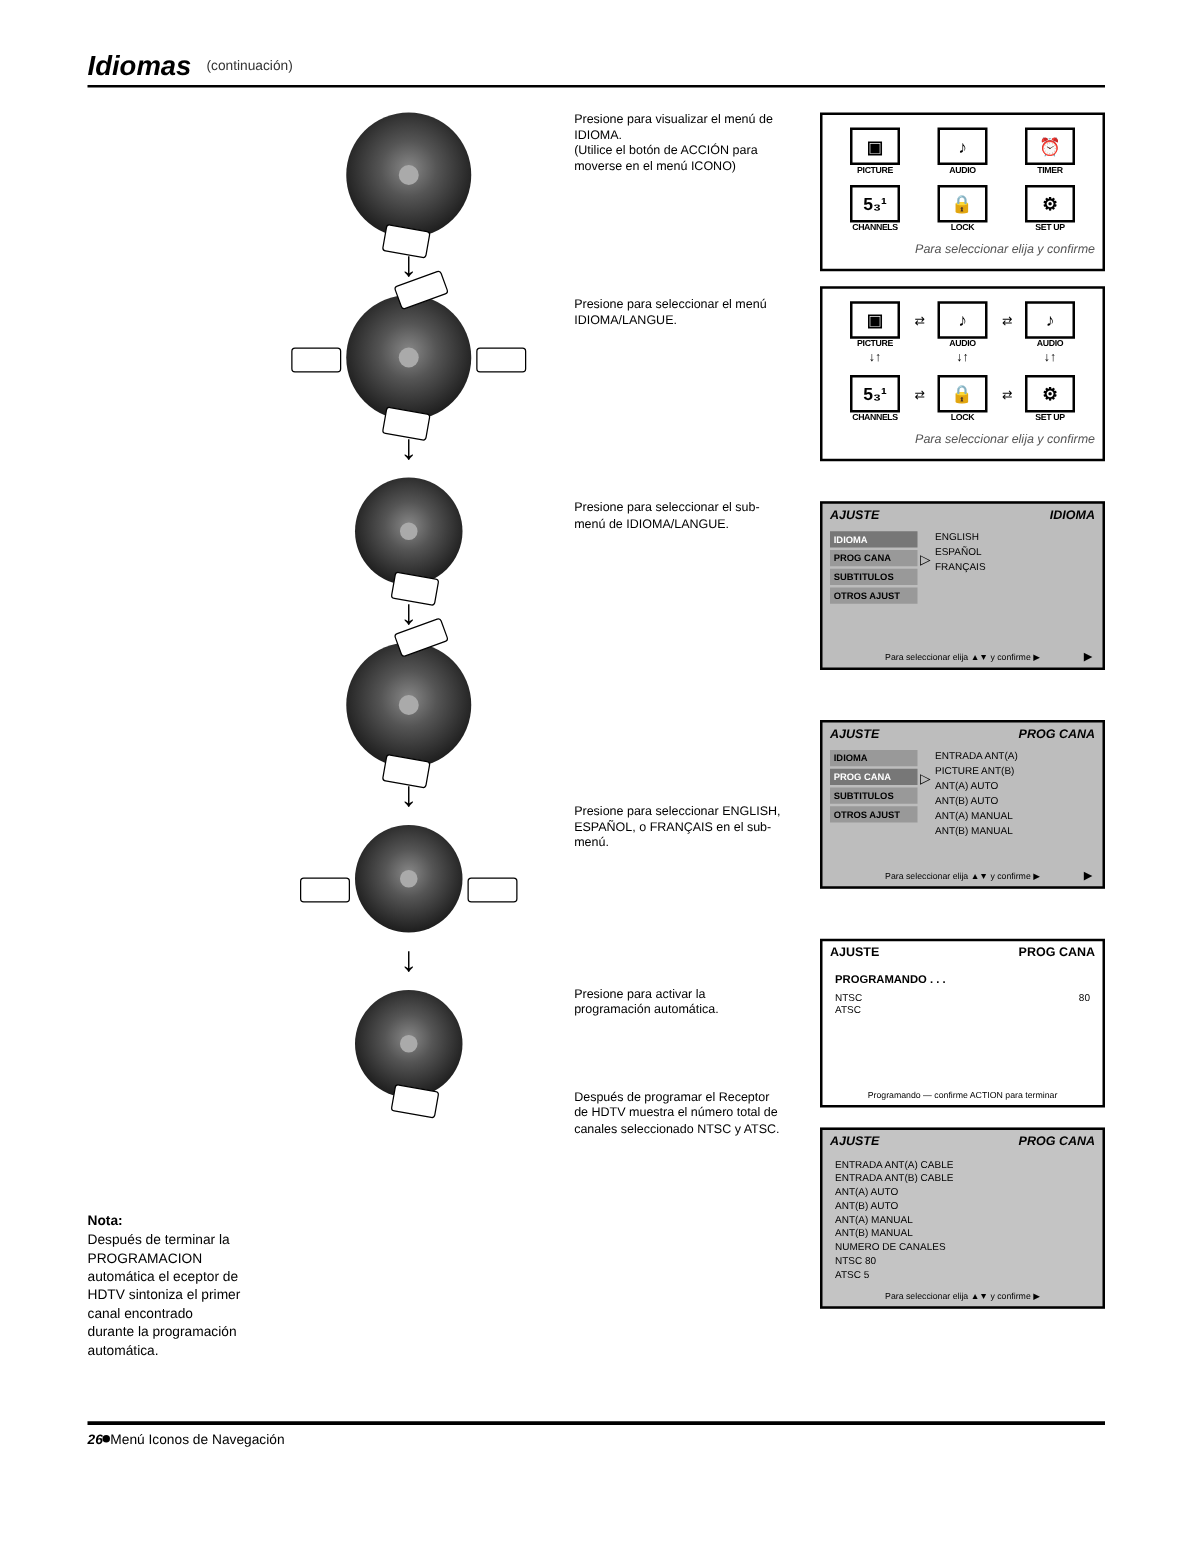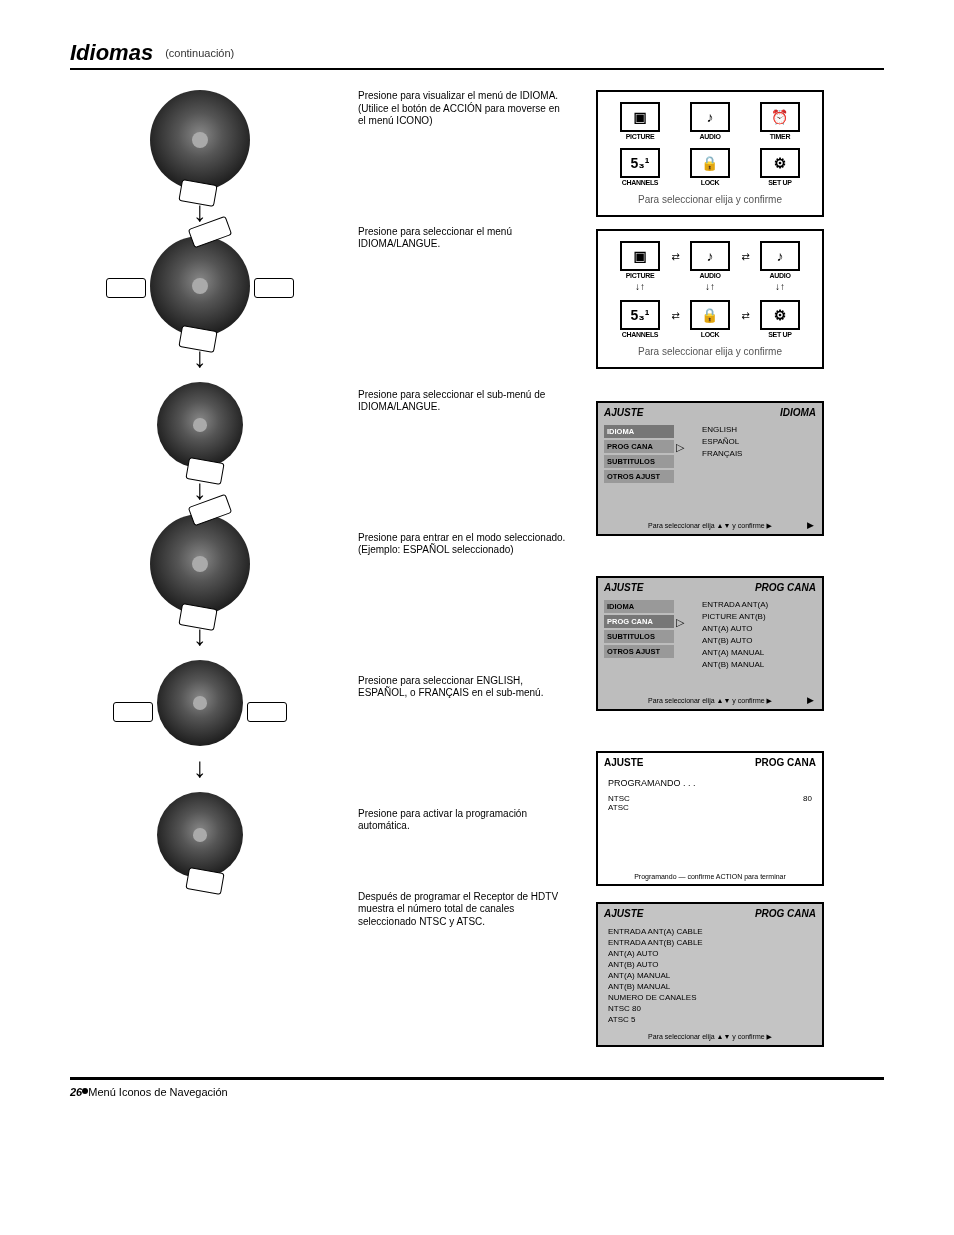--- a/index.html
+++ b/index.html
@@ -89,21 +89,21 @@
   .icon-cell { text-align:center; }
   .icon-box {
     width: 40px; height: 30px; border:2px solid #000; margin:0 auto;
     display:flex; align-items:center; justify-content:center;
     font-size: 14px; font-weight:bold; background:#fff;
   }
   .icon-label { font-size: 7px; font-weight:bold; margin-top:1px; letter-spacing:-0.3px; }
   .icon-grid.nav .icon-cell { position:relative; }
   .nav-arrows-h { font-size:10px; position:absolute; top:10px; right:-12px; }
   .nav-arrows-v { font-size:10px; text-align:center; margin-top:2px; }
-  .screen-caption { font-size:10px; color:#555; text-align:center; padding-top:4px; }
+  .screen-caption { font-size:10px; color:#555; text-align:right; padding-top:4px;font-style:italic; }
 
   .osd {
     border:2px solid #000;
     width:228px;
     height:135px;
     background:#bdbdbd;
     position:relative;
     margin-bottom: 40px;
   }
   .osd .hdr {
@@ -115,21 +115,21 @@
   }
   .osd .tab {
     font-size:7.5px; font-weight:bold; background:#999; padding:2px 3px; margin-bottom:2px;
     white-space:nowrap; overflow:hidden;
   }
   .osd .tab.active { background:#777; color:#fff; }
   .osd .tri {
     position:absolute; top:38px; left:78px; font-size:11px;
   }
   .osd .content {
-    position:absolute; top:22px; left:104px; right:6px; font-size:8px;
+    position:absolute; top:22px; left:90px; right:6px; font-size:8px;
   }
   .osd .content div { margin-bottom:3px; }
   .osd .footer {
     position:absolute; bottom:4px; left:6px; right:6px; font-size:7px; text-align:center;
   }
   .osd .footer .r { position:absolute; right:2px; bottom:0; font-size:9px; }
 
   .box-white {
     border:2px solid #000; width:228px; height:135px; margin-bottom:16px; position:relative;
     font-size:9px;
@@ -158,20 +158,27 @@
 
 <div class="page">
 
   <div class="section-header">
     <span class="title">Idiomas</span>
     <span class="cont">(continuación)</span>
   </div>
 
   <div class="main">
 
+    <div class="left-col">
+      <div style="height:880px;"></div>
+      <div class="note-block">
+        <div class="note-title">Nota:</div>
+        <div class="step-note">Después de terminar la PROGRAMACION automática el eceptor de HDTV sintoniza el primer canal encontrado durante la programación automática.</div>
+      </div>
+    </div>
 
     <div class="mid-col">
       <div class="dial-block">
         <div style="position:relative;">
           <div class="dial"></div>
           <div class="hand h-bottom"></div>
         </div>
         <div class="arrow-down">↓</div>
 
         <div style="position:relative;">
@@ -213,24 +220,20 @@
     <div class="right-col">
       <div class="rt-step">
         <div>Presione para visualizar el menú de IDIOMA.</div>
         <div>(Utilice el botón de ACCIÓN para moverse en el menú ICONO)</div>
       </div>
       <div style="height:80px;"></div>
       <div class="rt-step">Presione para seleccionar el menú IDIOMA/LANGUE.</div>
       <div style="height:120px;"></div>
       <div class="rt-step">Presione para seleccionar el sub-menú de IDIOMA/LANGUE.</div>
       <div style="height:100px;"></div>
-      <div class="rt-step">
-        <div>Presione para entrar en el modo seleccionado.</div>
-        <div>(Ejemplo: ESPAÑOL seleccionado)</div>
-      </div>
       <div style="height:100px;"></div>
       <div class="rt-step">Presione para seleccionar ENGLISH, ESPAÑOL, o FRANÇAIS en el sub-menú.</div>
       <div style="height:90px;"></div>
       <div class="rt-step">Presione para activar la programación automática.</div>
       <div style="height:40px;"></div>
       <div class="rt-step">Después de programar el Receptor de HDTV muestra el número total de canales seleccionado NTSC y ATSC.</div>
     </div>
 
     <div class="far-right">
 
@@ -345,21 +348,21 @@
         </div>
         <div class="footer"><span>Para seleccionar elija ▲▼ y confirme ▶</span><span class="r">▶</span></div>
       </div>
 
       <div class="box-white">
         <div class="hdr">
           <span>AJUSTE</span>
           <span>PROG CANA</span>
         </div>
         <div class="prog">
-          <div style="font-weight:normal;margin-bottom:6px;">PROGRAMANDO . . . </div>
+          <div style="font-weight:bold;margin-bottom:6px;">PROGRAMANDO . . . </div>
           <div class="prog-row">
               <span>NTSC</span>
               <span>80</span>
             </div>
           <div class="prog-row">
               <span>ATSC</span>
               <span></span>
             </div>
         </div>
         <div class="footer">Programando — confirme ACTION para terminar</div>

